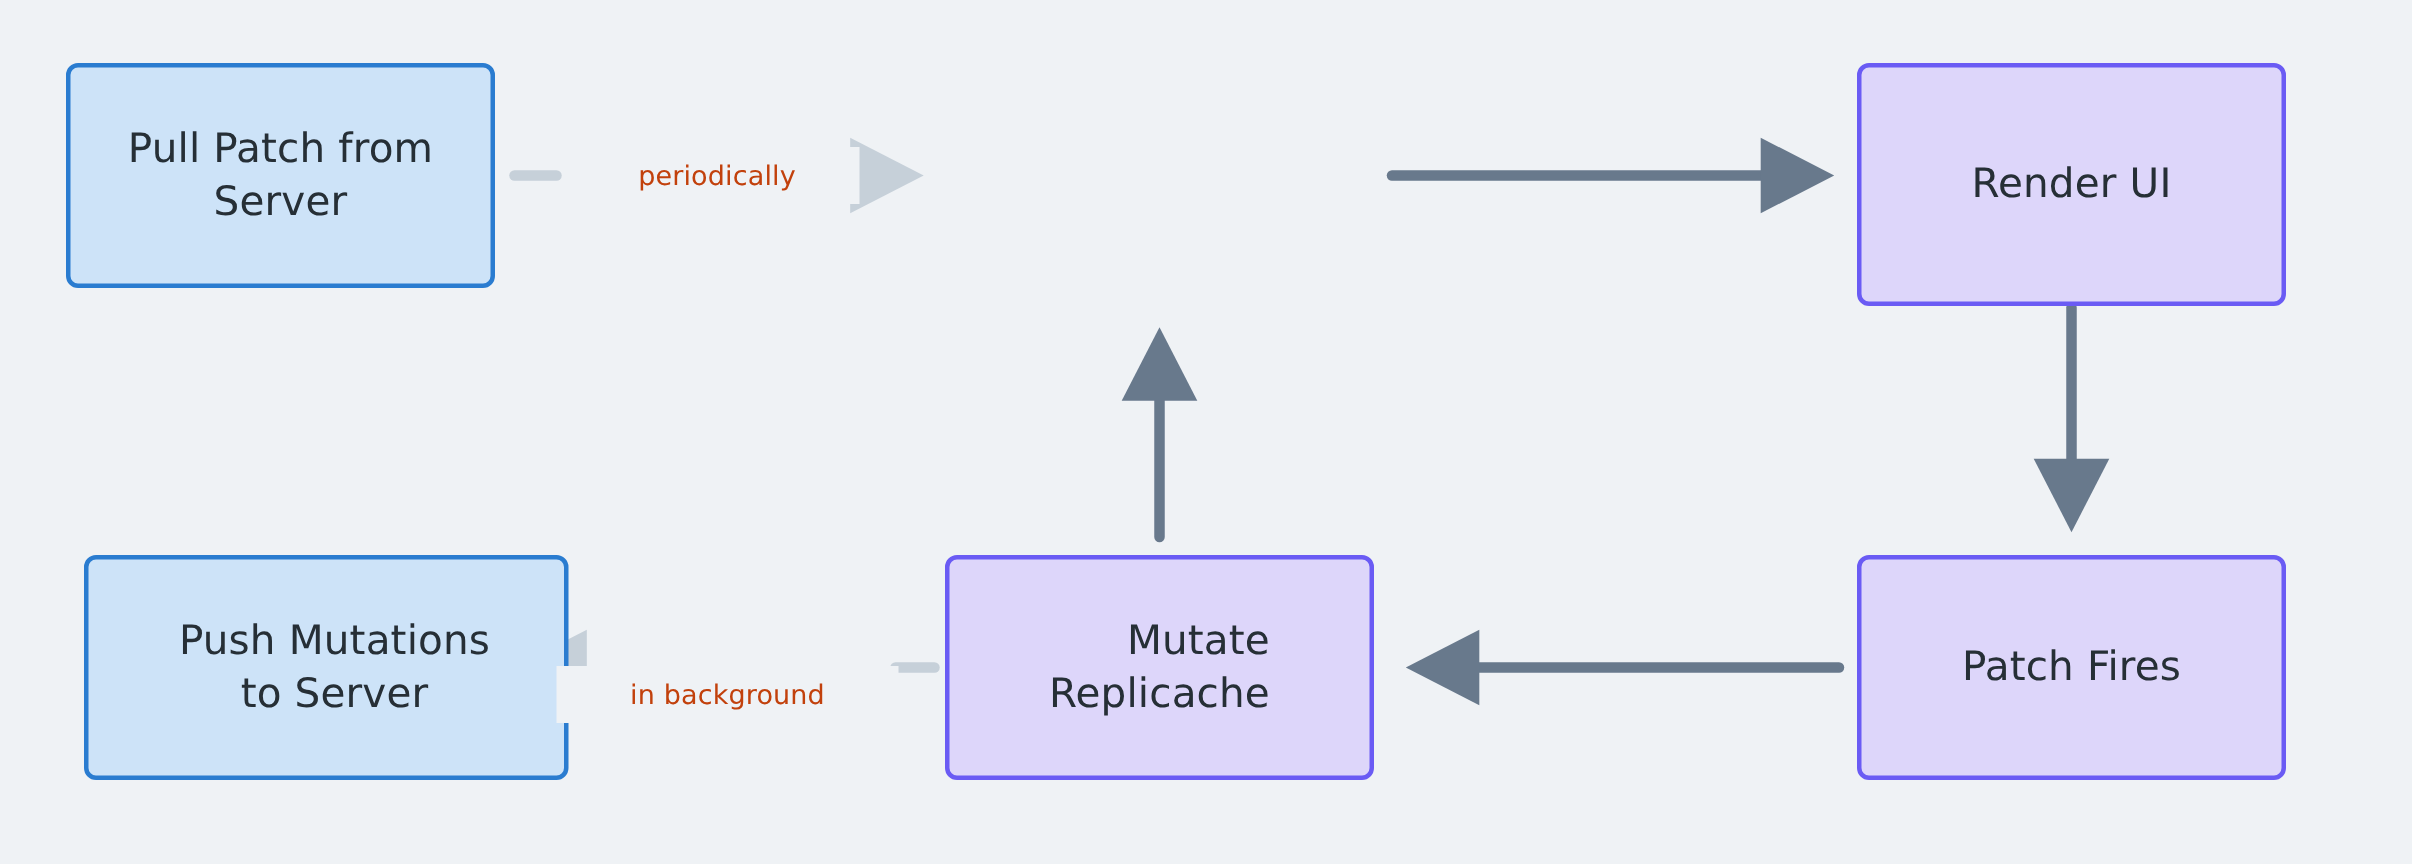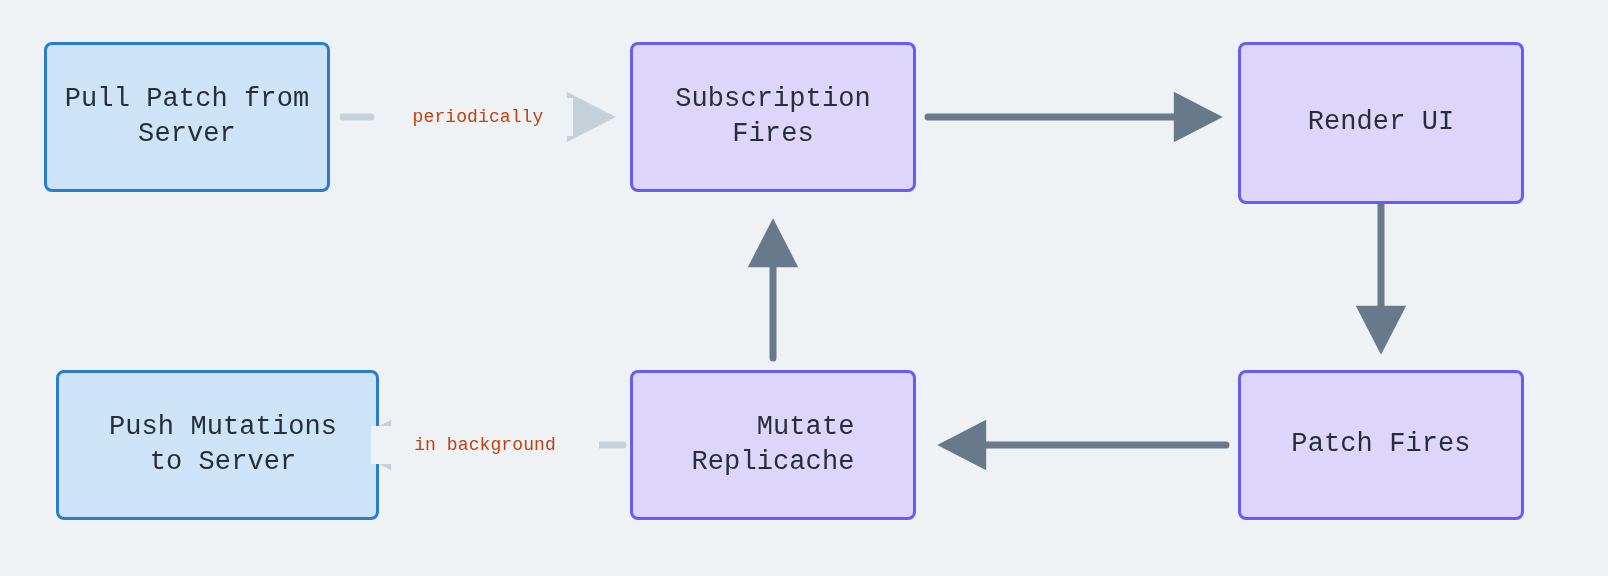--- a/index.html
+++ b/index.html
@@ -9,21 +9,20 @@
   }
   body {
     font-family: "DejaVu Sans", sans-serif;
   }
   #diagram-canvas {
     position: relative;
     width: 1608px;
     height: 576px;
     background: #eff2f5;
     overflow: hidden;
-    font-family: Liberation Mono, monospace;
   }
   #edge-layer {
     position: absolute;
     left: 0;
     top: 0;
     width: 1608px;
     height: 576px;
     pointer-events: none;
   }
   .node {
@@ -109,24 +108,20 @@
       <path d="M623,445 L597,445" stroke="#c6d0d9" stroke-width="7" stroke-linecap="round" fill="none"></path>
       <path d="M375,445 L352,445" stroke="#c6d0d9" stroke-width="7" stroke-linecap="round" fill="none" marker-end="url(#arrow-faded)"></path>
     </g>
   </svg>
 
   <div class="node node-blue" style="left:44px; top:42px; width:286px; height:150px;">
     <span class="node-label">Pull Patch from
 Server</span>
   </div>
 
-  <div class="node node-purple" style="left:630px; top:42px; width:286px; height:150px;">
-    <span class="node-label">Subscription
-Fires</span>
-  </div>
 
   <div class="node node-purple" style="left:1238px; top:42px; width:286px; height:162px;">
     <span class="node-label">Render UI</span>
   </div>
 
   <div class="node node-blue" style="left:56px; top:370px; width:323px; height:150px;padding-left:11px;">
     <span class="node-label">Push Mutations
 to Server</span>
   </div>
 
@@ -134,15 +129,15 @@
     <span class="node-label">Mutate
 Replicache</span>
   </div>
 
   <div class="node node-purple" style="left:1238px; top:370px; width:286px; height:150px;">
     <span class="node-label">Patch Fires</span>
   </div>
 
   <div class="edge-label" style="left:383px; top:98px; width:190px;">periodically</div>
 
-  <div class="edge-label" style="left:371px; top:426px; width:228px;">in background</div>
+  <div class="edge-label" style="left:371px; top:444px; width:228px;">in background</div>
 
 </div>
 
 </body></html>

